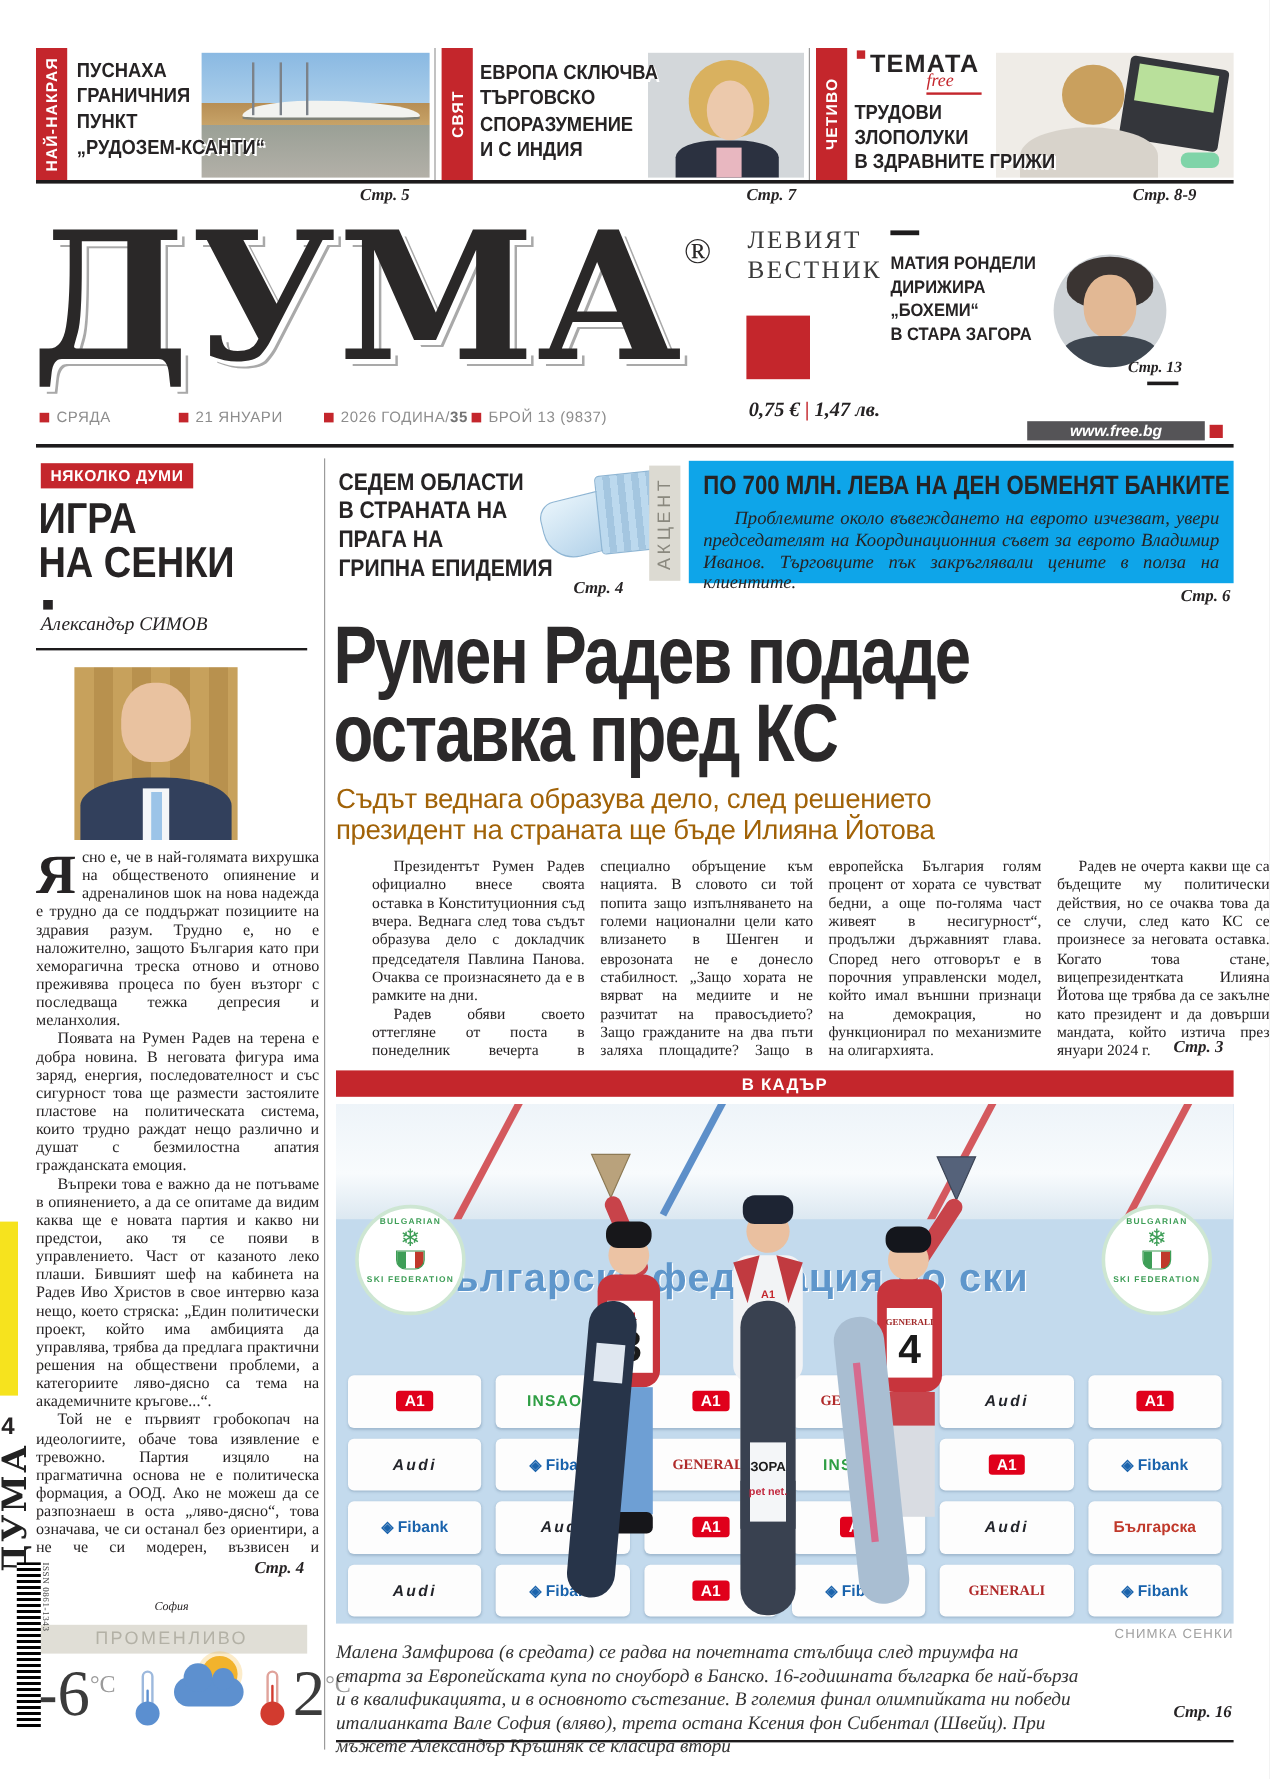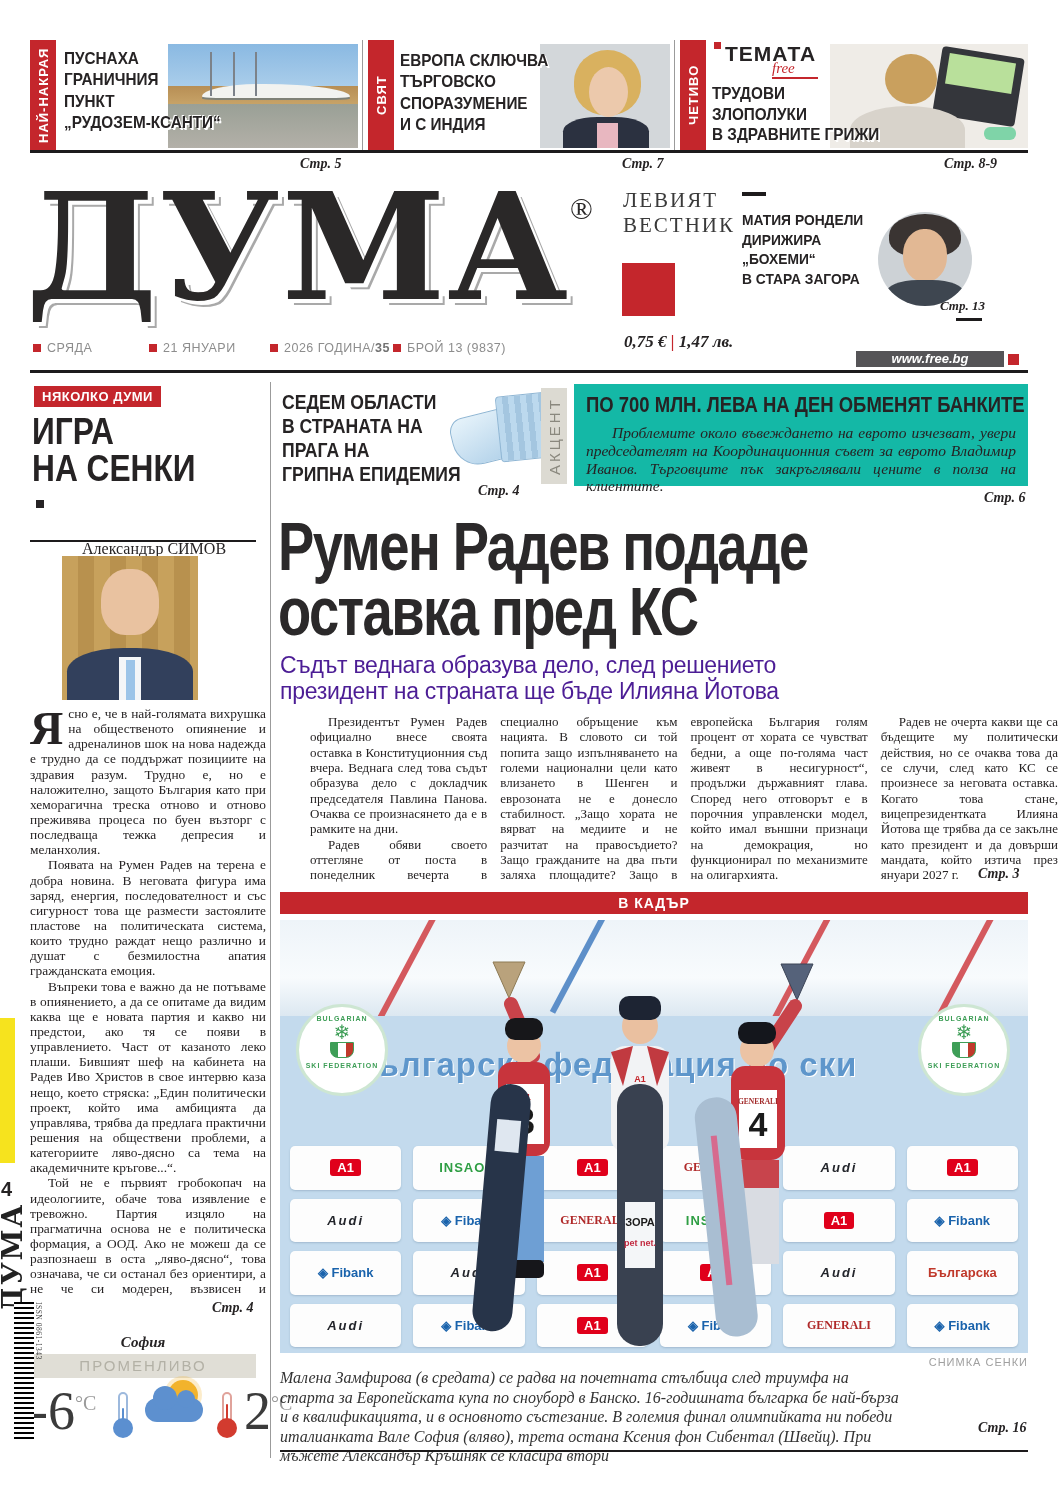--- a/index.html
+++ b/index.html
@@ -186,37 +186,37 @@
   </div>
   <div class="abs" style="left:1008px;top:354px;width:11px;height:11px;background:#c4262c;"></div>
   <div class="abs rule" style="left:30px;top:370px;width:998px;height:3px;"></div>
 
   <div class="abs" style="left:34px;top:386px;background:#c4262c;color:#fff;font-family:'Liberation Sans',sans-serif;font-weight:700;font-size:13px;padding:3px 8px;letter-spacing:.5px;">
     <span>НЯКОЛКО ДУМИ</span>
   </div>
   <div class="abs cond pre" style="left:32px;top:414px;font-size:36px;line-height:1.02;transform:scaleX(.88);">ИГРА
 НА СЕНКИ</div>
   <div class="abs" style="left:36px;top:500px;width:8px;height:8px;background:#262324;"></div>
-  <div class="abs" style="left:34px;top:540px;font-size:16px;margin-left:48px;">Александър СИМОВ</div>
+  <div class="abs" style="left:34px;top:512px;font-style:italic;font-size:16px;">Александър СИМОВ</div>
   <div class="abs rule" style="left:30px;top:540px;width:226px;height:2px;"></div>
   <div class="ph simov" style="left:62px;top:556px;width:136px;height:144px;">
     <div class="head"></div>
     <div class="suit"></div>
     <div class="shirt"></div>
     <div class="tie"></div>
   </div>
   <div id="bodytext" class="abs" style="left:30px;top:706px;width:236px;height:592px;overflow:hidden;">
     <p style="text-indent:0;"><span class="dropcap">Я</span><span>сно е, че в най-голямата вихрушка на общественото опиянение и адреналинов шок на нова надежда е трудно да се поддържат позициите на здравия разум. Трудно е, но е наложително, защото България като при хеморагична треска отново и отново преживява процеса по буен възторг с последваща тежка депресия и меланхолия.</span></p>
     <p>Появата на Румен Радев на терена е добра новина. В неговата фигура има заряд, енергия, последователност и със сигурност това ще размести застоялите пластове на политическата система, които трудно раждат нещо различно и душат с безмилостна апатия гражданската емоция.</p>
     <p>Въпреки това е важно да не потъваме в опиянението, а да се опитаме да видим каква ще е новата партия и какво ни предстои, ако тя се появи в управлението. Част от казаното леко плаши. Бившият шеф на кабинета на Радев Иво Христов в свое интервю каза нещо, което стряска: „Един политически проект, който има амбицията да управлява, трябва да предлага практични решения на обществени проблеми, а категориите ляво-дясно са тема на академичните кръгове...“.</p>
     <p>Той не е първият гробокопач на идеологиите, обаче това изявление е тревожно. Партия изцяло на прагматична основа не е политическа формация, а ООД. Ако не можеш да се разпознаеш в оста „ляво-дясно“, това означава, че си останал без ориентири, а не че си модерен, възвисен и универсален.</p>
   </div>
   <div class="abs pageref" style="left:212px;top:1300px;">Стр. 4</div>
 
-  <div class="abs" style="left:30px;top:1334px;width:226px;text-align:center;font-weight:700;font-style:italic;font-size:15px;">София</div>
+  <div class="abs" style="left:30px;top:1334px;width:226px;text-align:center;font-weight:400;font-style:italic;font-size:10px;">София</div>
   <div class="abs" style="left:30px;top:1354px;width:226px;height:24px;background:#e0ded6;text-align:center;line-height:24px;font-family:'Liberation Sans',sans-serif;font-size:15px;letter-spacing:2px;color:#b3b1a6;">
     <span>ПРОМЕНЛИВО</span>
   </div>
   <div class="abs" style="left:30px;top:1384px;font-size:54px;line-height:1;color:#3b3b3b;">
     <span>-6</span><sup style="font-size:20px;color:#9a9a9a;">°C</sup>
   </div>
   <div class="thermo cold abs" style="left:118px;top:1392px;">
       <div class="mercury"></div>
     </div>
   <div class="sun abs" style="left:168px;top:1380px;"></div>
@@ -241,35 +241,35 @@
 ПРАГА НА
 ГРИПНА ЕПИДЕМИЯ</div>
   <div class="mask3d abs" style="left:452px;top:412px;"></div>
   <div class="maskflat abs" style="left:498px;top:394px;"></div>
   <div class="abs pageref" style="left:478px;top:483px;">Стр. 4</div>
 
   <div class="abs" style="left:541px;top:388px;width:26px;height:96px;background:#dcdad2;color:#8a887e;font-family:'Liberation Sans',sans-serif;font-size:15px;letter-spacing:3px;writing-mode:vertical-rl;transform:rotate(180deg);display:flex;align-items:center;justify-content:center;">
     <span>АКЦЕНТ</span>
   </div>
 
-  <div class="abs" style="left:574px;top:384px;width:454px;height:102px;background:#14b8a6;padding:8px 12px;">
+  <div class="abs" style="left:574px;top:384px;width:454px;height:102px;background:#0ea5e9;padding:8px 12px;">
     <div class="cond" style="font-size:22px;transform:scaleX(.84);white-space:nowrap;">ПО 700 МЛН. ЛЕВА НА ДЕН ОБМЕНЯТ БАНКИТЕ</div>
     <div style="margin-top:6px;font-style:italic;font-size:15.5px;line-height:1.15;text-align:justify;text-indent:26px;">Проблемите около въвеждането на еврото изчезват, увери председателят на Координационния съвет за еврото Владимир Иванов. Търговците пък закръглявали цените в полза на клиентите.</div>
   </div>
   <div class="abs pageref" style="left:984px;top:490px;">Стр. 6</div>
 
   <div class="abs cond pre" style="left:278px;top:514px;font-size:68px;line-height:.96;letter-spacing:-2px;transform:scaleX(.8);color:#2b292a;">Румен Радев подаде
 оставка пред КС</div>
-  <div class="abs pre" style="left:280px;top:652px;font-family:'Liberation Sans',sans-serif;font-size:23px;line-height:1.14;letter-spacing:-.3px;color:#4c1d95;">Съдът веднага образува дело, след решението
+  <div class="abs pre" style="left:280px;top:652px;font-family:'Liberation Sans',sans-serif;font-size:23px;line-height:1.14;letter-spacing:-.3px;color:#a16207;">Съдът веднага образува дело, след решението
 президент на страната ще бъде Илияна Йотова</div>
 
   <div id="leadcols" class="abs" style="left:280px;top:714px;width:748px;height:176px;overflow:hidden;">
     <p>Президентът Румен Радев официално внесе своята оставка в Конституционния съд вчера. Веднага след това съдът образува дело с докладчик председателя Павлина Панова. Очаква се произнасянето да е в рамките на дни.</p>
     <p>Радев обяви своето оттегляне от поста в понеделник вечерта в специално обръщение към нацията. В словото си той попита защо изпълняването на големи национални цели като влизането в Шенген и еврозоната не е донесло стабилност. „Защо хората не вярват на медиите и не разчитат на правосъдието? Защо гражданите на два пъти заляха площадите? Защо в европейска България голям процент от хората се чувстват бедни, а още по-голяма част живеят в несигурност“, продължи държавният глава. Според него отговорът е в порочния управленски модел, който имал външни признаци на демокрация, но функционирал по механизмите на олигархията.</p>
-    <p>Радев не очерта какви ще са бъдещите му политически действия, но се очаква това да се случи, след като КС се произнесе за неговата оставка. Когато това стане, вицепрезидентката Илияна Йотова ще трябва да се закълне като президент и да довърши мандата, който изтича през януари 2027 г.</p>
+    <p>Радев не очерта какви ще са бъдещите му политически действия, но се очаква това да се случи, след като КС се произнесе за неговата оставка. Когато това стане, вицепрезидентката Илияна Йотова ще трябва да се закълне като президент и да довърши мандата, който изтича през януари 2024 г.</p>
   </div>
   <div class="abs pageref" style="left:978px;top:866px;">Стр. 3</div>
 
   <div class="abs" style="left:280px;top:892px;width:748px;height:22px;background:#c4262c;color:#fff;font-family:'Liberation Sans',sans-serif;font-weight:700;font-size:14px;text-align:center;line-height:22px;letter-spacing:1px;">
     <span>В КАДЪР</span>
   </div>
 
   <div id="photo" class="abs" style="left:280px;top:920px;width:748px;height:433px;overflow:hidden;">
     <div id="snowband">
       <div class="gate" style="left:120px;top:-10px;"></div>

